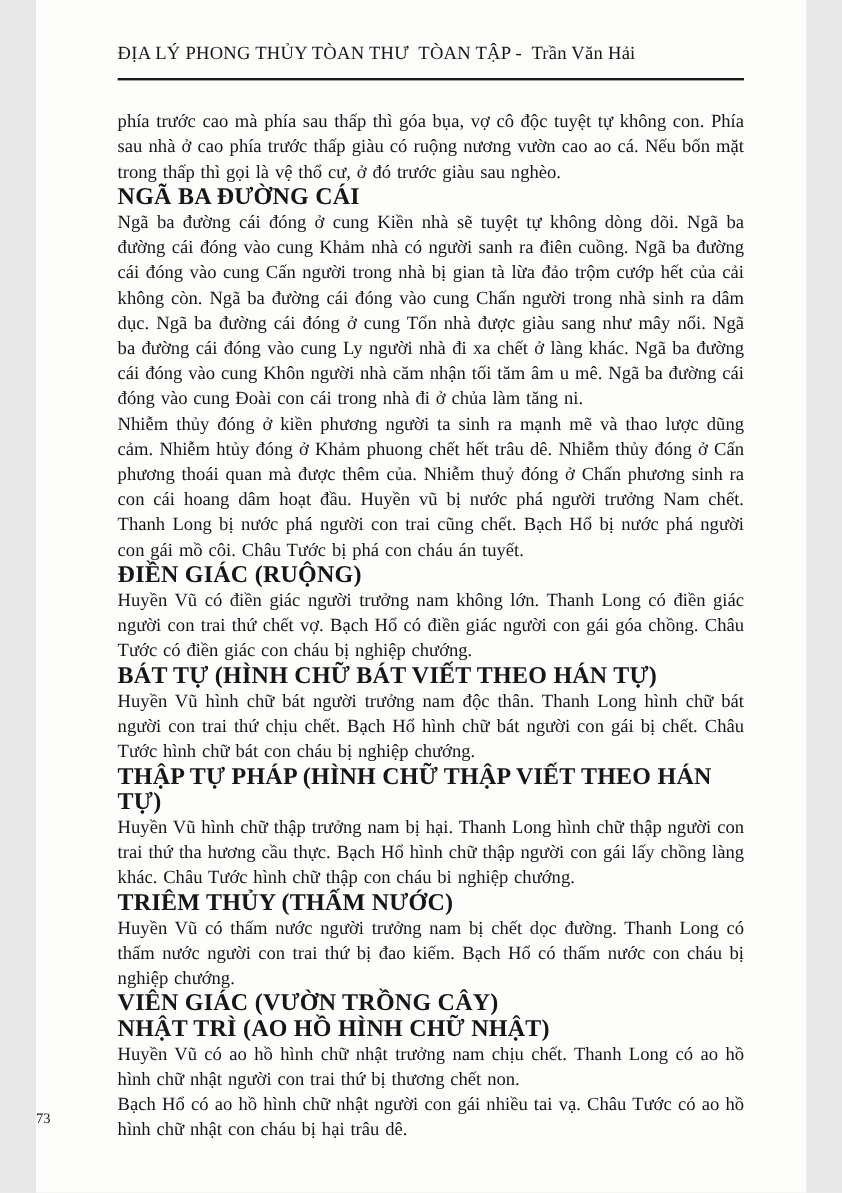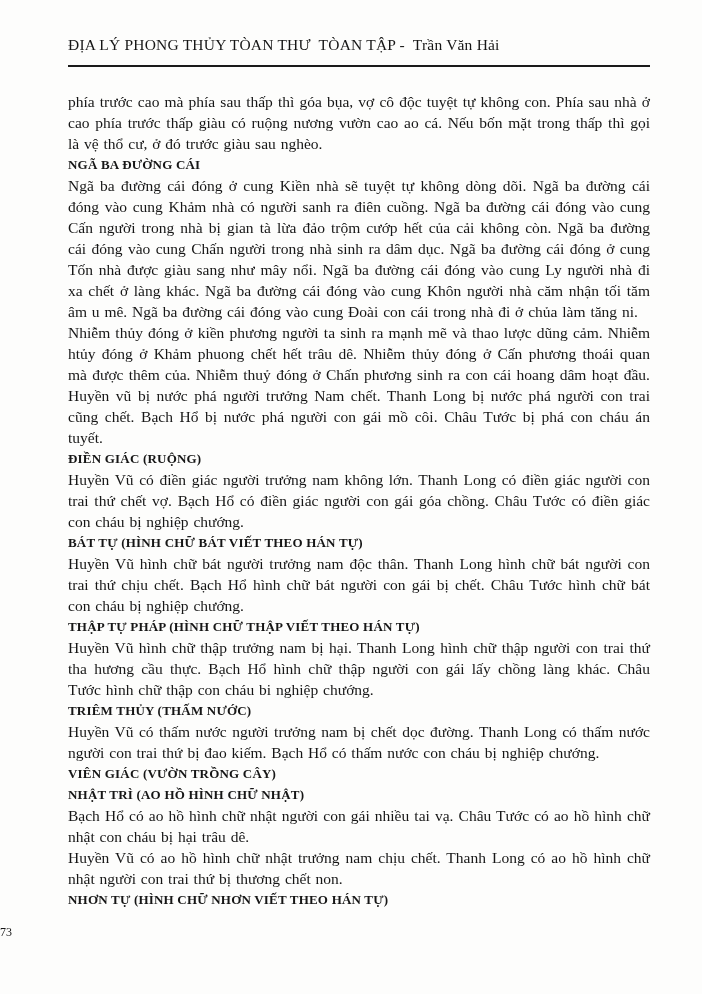--- a/index.html
+++ b/index.html
@@ -2,21 +2,21 @@
 <html><head>
 <meta charset="utf-8">
 <style>
   html, body {
     margin: 0;
     padding: 0;
     background: #e8e8e8;
   }
   .page {
     position: relative;
-    width: 702px;
+    width: 642px;
     height: 994px;
     margin: 0 auto;
     background: #fdfdfc;
     color: #161616;
     font-family: "Liberation Serif", "DejaVu Serif", serif;
     box-sizing: border-box;
     padding: 34px 52px 0 68px;
     overflow: hidden;
   }
   .running-header {
@@ -35,21 +35,21 @@
   }
   .content p.body-paragraph {
     margin: 0;
     font-size: 15.5px;
     line-height: 21px;
     text-align: justify;
     word-spacing: 1px;
   }
   .content h2.section-heading {
     margin: 0;
-    font-size: 13px;
+    font-size: 20px;
     line-height: 21px;
     font-weight: bold;
     text-align: left;
     letter-spacing: 0.2px;
   }
   .footer {
     position: absolute;
     bottom: 51px;
     left: 0;
     width: 650px;
@@ -71,20 +71,19 @@
       <h2 class="section-heading">ĐIỀN GIÁC (RUỘNG)</h2>
       <p class="body-paragraph">Huyền Vũ có điền giác người trưởng nam không lớn. Thanh Long có điền giác người con trai thứ chết vợ. Bạch Hổ có điền giác người con gái góa chồng. Châu Tước có điền giác con cháu bị nghiệp chướng.</p>
       <h2 class="section-heading">BÁT TỰ (HÌNH CHỮ BÁT VIẾT THEO HÁN TỰ)</h2>
       <p class="body-paragraph">Huyền Vũ hình chữ bát người trưởng nam độc thân. Thanh Long hình chữ bát người con trai thứ chịu chết. Bạch Hổ hình chữ bát người con gái bị chết. Châu Tước hình chữ bát con cháu bị nghiệp chướng.</p>
       <h2 class="section-heading">THẬP TỰ PHÁP (HÌNH CHỮ THẬP VIẾT THEO HÁN TỰ)</h2>
       <p class="body-paragraph">Huyền Vũ hình chữ thập trưởng nam bị hại. Thanh Long hình chữ thập người con trai thứ tha hương cầu thực. Bạch Hổ hình chữ thập người con gái lấy chồng làng khác. Châu Tước hình chữ thập con cháu bi nghiệp chướng.</p>
       <h2 class="section-heading">TRIÊM THỦY (THẤM NƯỚC)</h2>
       <p class="body-paragraph">Huyền Vũ có thấm nước người trưởng nam bị chết dọc đường. Thanh Long có thấm nước người con trai thứ bị đao kiếm. Bạch Hổ có thấm nước con cháu bị nghiệp chướng.</p>
       <h2 class="section-heading">VIÊN GIÁC (VƯỜN TRỒNG CÂY)</h2>
       <h2 class="section-heading">NHẬT TRÌ (AO HỒ HÌNH CHỮ NHẬT)</h2>
+      <p class="body-paragraph">Huyền Vũ có ao hồ hình chữ nhật trưởng nam chịu chết. Thanh Long có ao hồ hình chữ nhật người con trai thứ bị thương chết non.</p>
       <p class="body-paragraph">Bạch Hổ có ao hồ hình chữ nhật người con gái nhiều tai vạ. Châu Tước có ao hồ hình chữ nhật con cháu bị hại trâu dê.</p>
-      <p class="body-paragraph">Huyền Vũ có ao hồ hình chữ nhật trưởng nam chịu chết. Thanh Long có ao hồ hình chữ nhật người con trai thứ bị thương chết non.</p>
-      <h2 class="section-heading">NHƠN TỰ (HÌNH CHỮ NHƠN VIẾT THEO HÁN TỰ)</h2>
     </div>
   <div class="footer">
     <span>73</span>
   </div>
 </div>
 
 </body></html>

